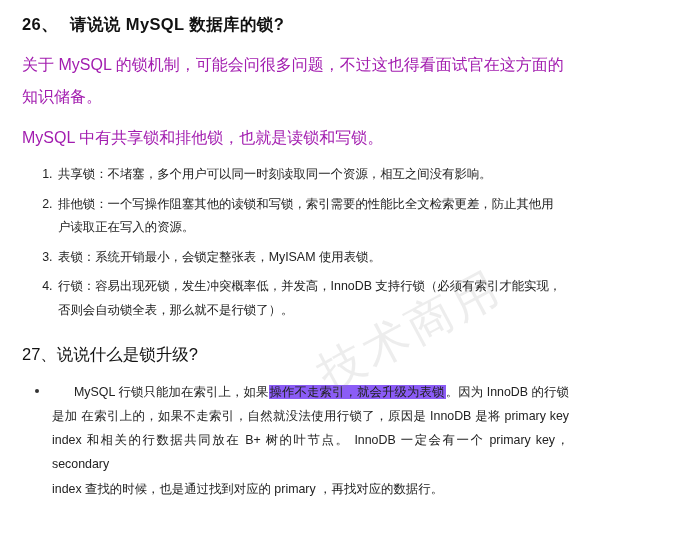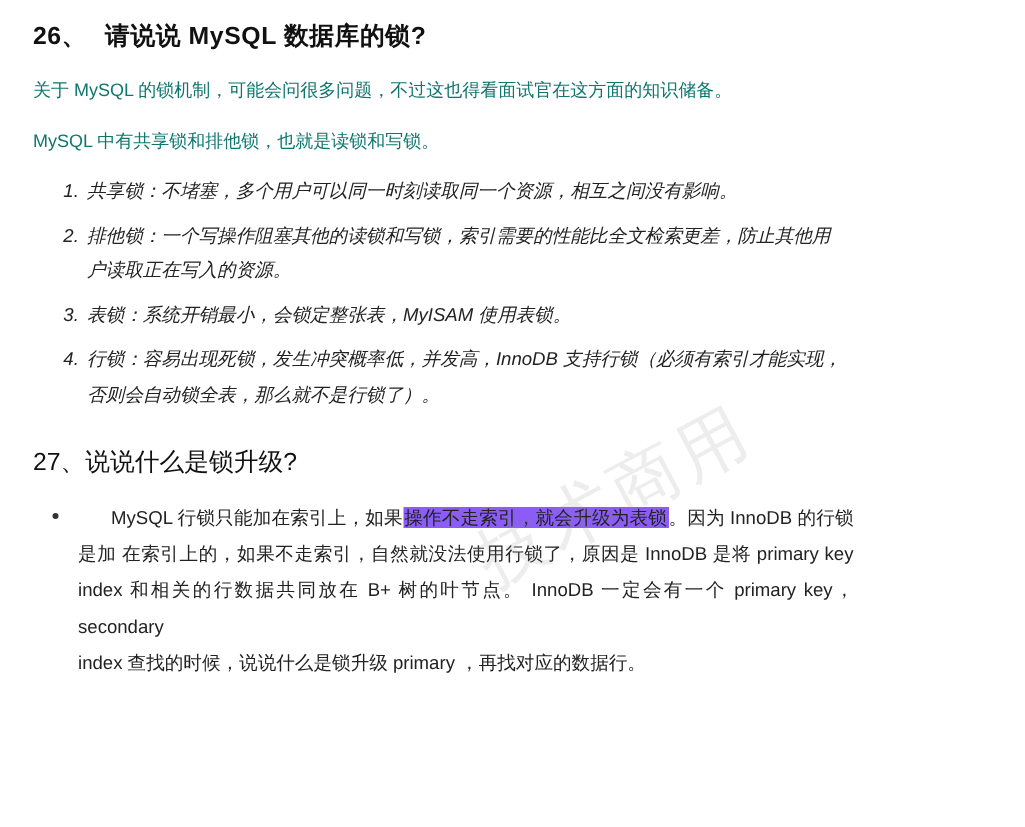--- a/index.html
+++ b/index.html
@@ -34,32 +34,31 @@
     margin-right: 12px;
   }
   .q-heading-2 {
     font-size: 16.5px;
     font-weight: normal;
     color: #111;
     margin: 22px 0 14px 0;
     line-height: 1.3;
   }
   p.para {
-    font-size: 12px;
+    font-size: 16px;
     line-height: 1.95;
     margin: 0 0 10px 0;
-    color: #0f766e;
+    color: #a21caf;
   }
   ol.olist {
     margin: 4px 0 0 0;
     padding-left: 34px;
     font-size: 12.4px;
     line-height: 1.9;
     color: #222;
-    font-style: italic;
   }
   ol.olist > li {
     margin-bottom: 6px;
     padding-left: 2px;
   }
   ul.ulist {
     margin: 4px 0 0 0;
     padding-left: 22px;
     font-size: 12.4px;
     line-height: 1.95;
@@ -130,19 +129,19 @@
     <li>行锁：容易出现死锁，发生冲突概率低，并发高，InnoDB 支持行锁（必须有索引才能实现，否则会自动锁全表，那么就不是行锁了）。</li>
   </ol>
 
   <h2 class="q-heading-2">
     <span>27、</span><span>说说什么是锁升级?</span>
   </h2>
 
   <ul class="ulist">
     <li>
       <span class="indent"></span><span>MySQL 行锁只能加在索引上，如果</span><span class="hl">操作不走索引，就会升级为表锁</span><span>。因为 InnoDB 的行锁是加 在索引上的，如果不走索引，自然就没法使用行锁了，原因是 InnoDB 是将 primary key index 和相关的行数据共同放在 B+ 树的叶节点。  InnoDB 一定会有一个 primary key，secondary</span><br>
-      <span>index 查找的时候，说说什么是锁升级 primary ，再找对应的数据行。</span>
+      <span>index 查找的时候，也是通过找到对应的 primary ，再找对应的数据行。</span>
     </li>
   </ul>
 
   <div class="watermark">技术商用</div>
 
 </div>
 
 </body></html>

